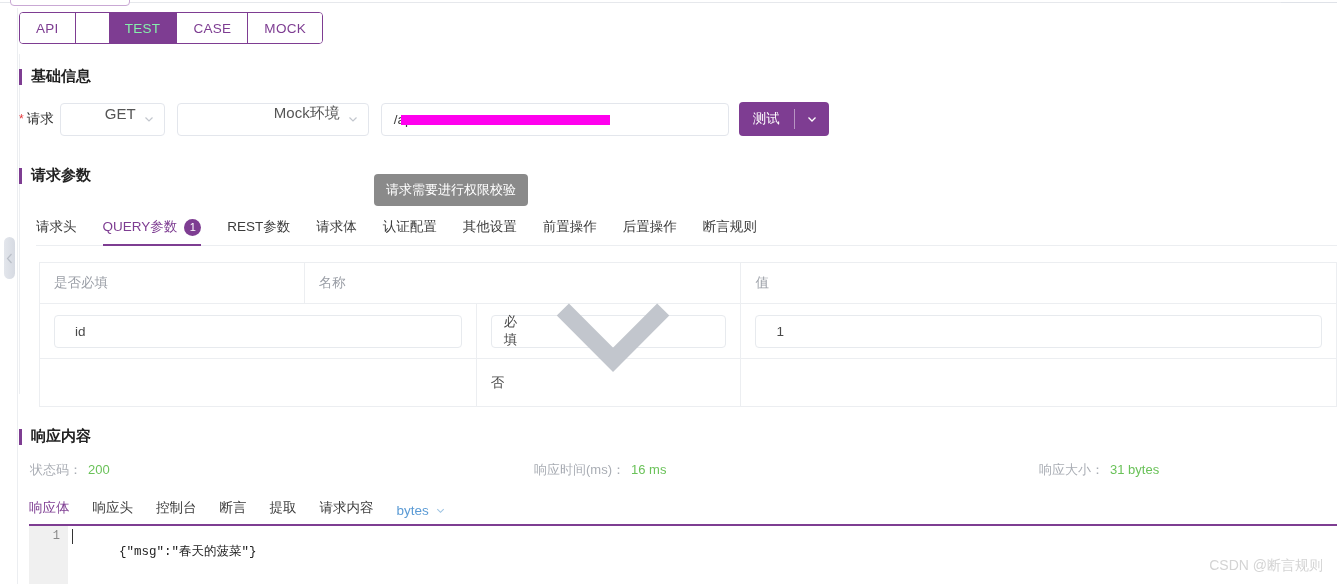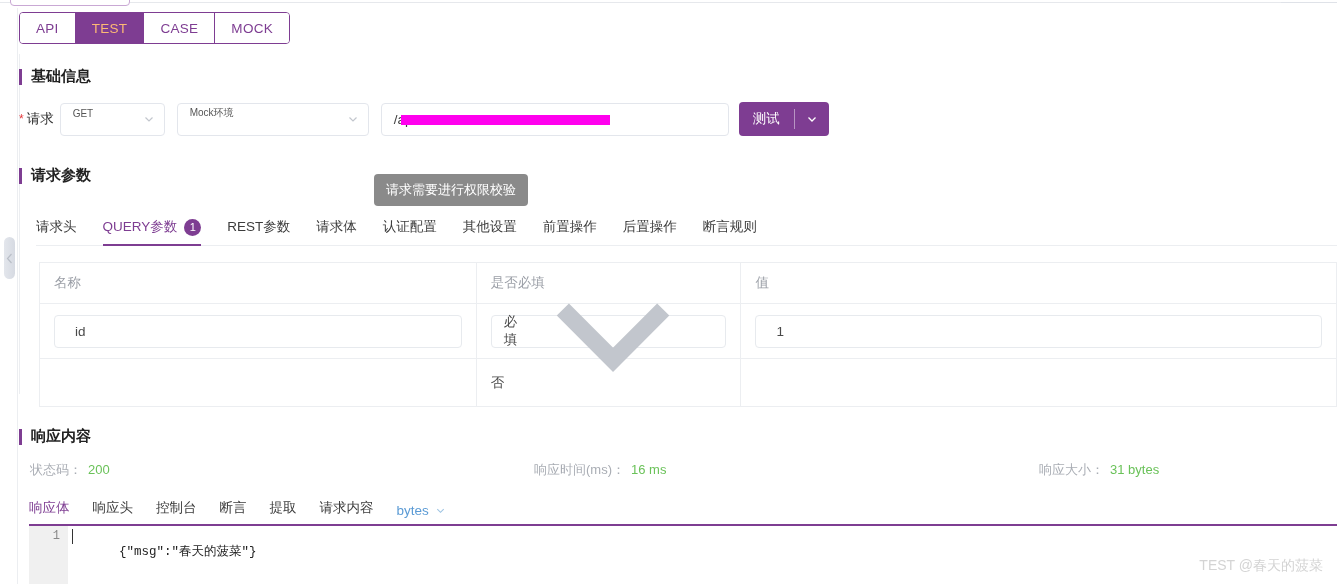--- a/index.html
+++ b/index.html
@@ -67,21 +67,21 @@
     padding: 0 16px;
     font-size: 13.5px;
     color: #7e3d92;
     background: #ffffff;
     border-right: 1px solid #7e3d92;
     cursor: pointer;
     letter-spacing: .3px;
     white-space: nowrap;
   }
   .seg:last-child { border-right: none; }
-  .seg.active { background: #7e3d92; color: #fdba74; }
+  .seg.active { background: #7e3d92; color: #86efac; margin-left: 33px; }
 
   
   .card {
     position: absolute; left: 19px; top: 54px;
     width: 1318px; height: 340px;
     background: #ffffff;
     border: 1px solid #eceef1;
     border-top: none;
     border-right: none;
     border-bottom: none;
@@ -112,23 +112,24 @@
   .req-label .star { color: #e4393c; margin-right: 3px; font-size: 12px; }
 
   .select {
     position: relative;
     height: 33px;
     border: 1px solid #e3e6ec;
     border-radius: 4px;
     background: #fff;
     display: flex; align-items: center;
     padding: 0 28px 12px 12px;
-    font-size: 10px;
+    font-size: 15px;
     color: #555;
     cursor: pointer;
+    justify-content: flex-end;
   }
   .select .chev {
     position: absolute; right: 9px; top: 50%;
     transform: translateY(-50%);
     width: 12px; height: 12px;
   }
   .sel-method { width: 105px; margin-right: 12px; }
   .sel-env    { width: 192px; margin-right: 12px; }
 
   .url-input {
@@ -436,22 +437,22 @@
     <div class="ptab">
         <span>后置操作</span>
       </div>
     <div class="ptab">
         <span>断言规则</span>
       </div>
   </div>
 
   <div class="ptable">
     <div class="prow head-row">
+      <div class="pcell c2">是否必填</div>
       <div class="pcell c1">名称</div>
-      <div class="pcell c2">是否必填</div>
       <div class="pcell c3">值</div>
     </div>
 
     <div class="prow body-row">
       <div class="pcell c1">
         <div class="cell-input">
           <span>id</span>
         </div>
       </div>
       <div class="pcell c2">
@@ -508,14 +509,14 @@
     </div>
   </div>
 
   <div class="editor">
     <div class="gutter">1</div>
     <div class="code-area">
       <span class="code-caret"></span><span>{"msg":"春天的菠菜"}</span>
     </div>
   </div>
 
-  <div class="watermark">TEST @春天的菠菜</div>
+  <div class="watermark">CSDN @断言规则</div>
 </div>
 
 </body></html>

